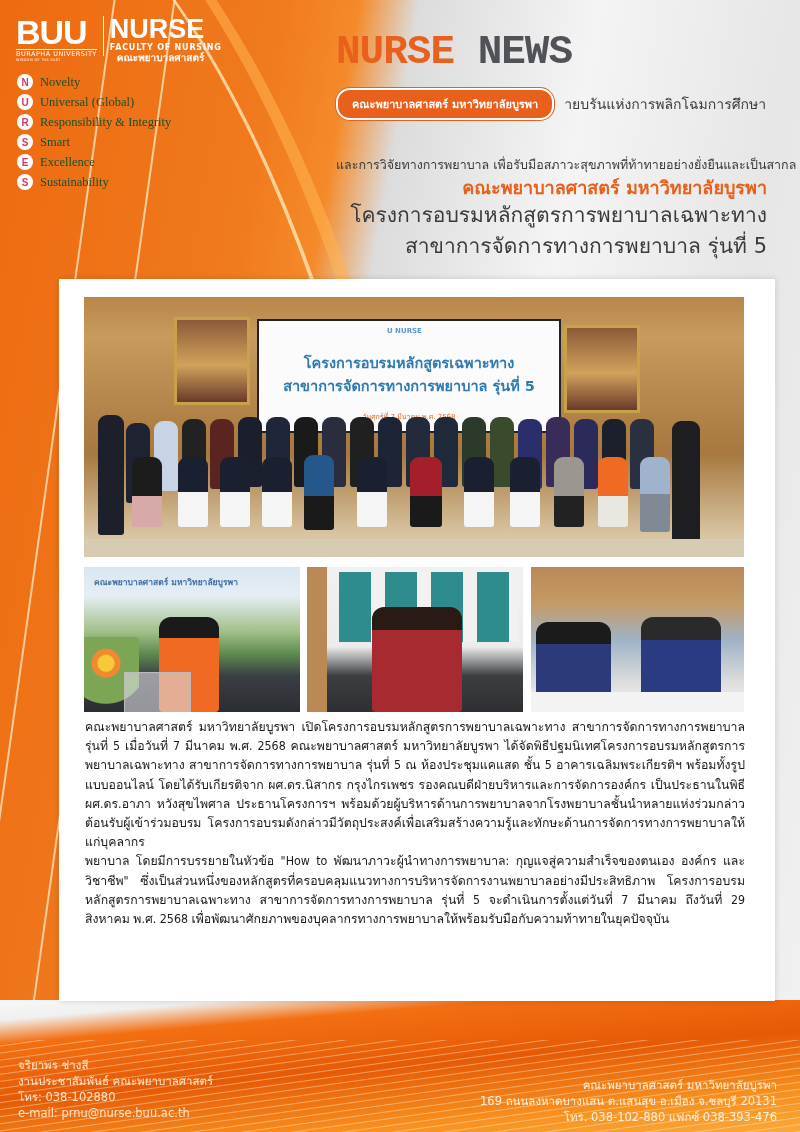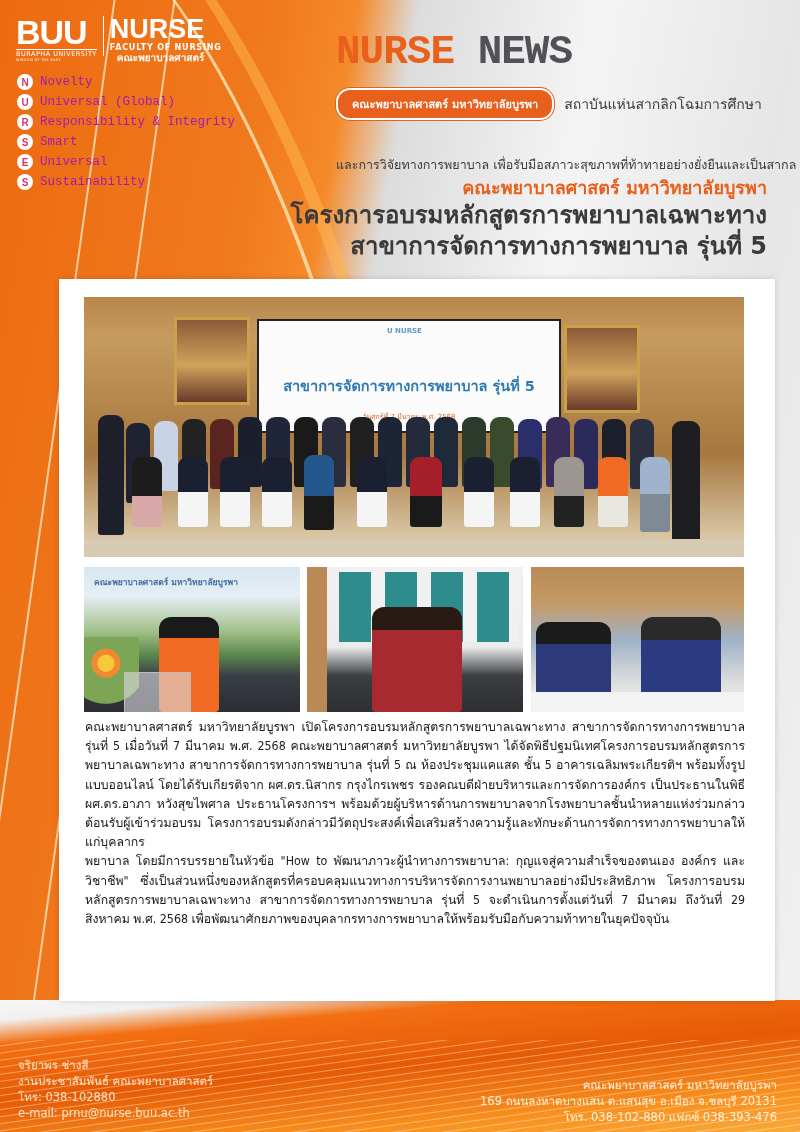--- a/index.html
+++ b/index.html
@@ -27,36 +27,36 @@
   .logo-buu-sub2 { font-size:3.5px; letter-spacing:0.3px; }
   .logo-divider { width:1px; height:40px; background:#fff; margin:0 6px; }
   .logo-nurse { font-family:"Liberation Sans", sans-serif; font-weight:bold; font-size:27px; line-height:26px; }
   .logo-nurse-sub { font-size:8px; font-weight:bold; letter-spacing:0.8px; margin-top:1px; }
   .logo-nurse-th { font-size:10px; font-weight:bold; line-height:11px;margin-left:7px; }
 
   .values { position:absolute; left:17px; top:72px; }
   .value-item { display:flex; align-items:center; height:20px; }
   .value-badge { width:16px; height:16px; border-radius:50%; background:#fff; color:#d4386a;
     font-family:"Liberation Sans", sans-serif; font-weight:bold; font-size:10px; display:flex; align-items:center; justify-content:center; margin-right:7px; }
-  .value-text { color:#a21caf; font-family:Liberation Mono, monospace; font-size:12.5px; }
+  .value-text { color:#14532d; font-family:Liberation Serif, serif; font-size:12.5px; }
 
   
   .masthead { position:absolute; left:336px; top:22px; width:450px; }
   .mast-title { font-family:Liberation Mono, monospace; font-weight:bold; font-size:41px; line-height:60px; letter-spacing:-1px; white-space:nowrap; }
   .mast-nurse { color:#e8601c; }
   .mast-news { color:#505258; }
   .mast-row { display:flex; align-items:center; margin-top:6px; }
   .mast-pill { background:#e8601c; color:#fff; font-size:11px; font-weight:bold; padding:5px 14px; border-radius:14px; border:2px solid #fff; box-shadow:0 0 0 1px #e8601c; white-space:nowrap; }
   .mast-tag { color:#3b3b3b; font-size:14px; margin-left:10px; white-space:nowrap; }
   .mast-tag2 { position:absolute; left:336px; top:118px; color:#3b3b3b; font-size:12.5px; white-space:nowrap;margin-top:37px; }
 
   
   .headline { position:absolute; right:33px; top:176px; text-align:right; }
   .headline-faculty { color:#e8601c; font-weight:bold; font-size:18px; line-height:24px; }
-  .headline-title { color:#3a3a3a; font-weight:bold; font-size:24px; line-height:31px; }
+  .headline-title { color:#3a3a3a; font-weight:normal; font-size:21px; line-height:31px; }
 
   
   .panel { position:absolute; left:59px; top:279px; width:716px; height:722px; background:#fff;
     box-shadow: 0 0 6px rgba(0,0,0,0.15); }
   .photo { position:absolute; overflow:hidden; }
   .photo-main { left:84px; top:297px; width:660px; height:260px;
     background: linear-gradient(180deg, #b8864a 0%, #c79a5d 15%, #a7783f 60%, #d9c6a4 92%, #cbb596 100%); }
   .photo-screen { position:absolute; left:173px; top:22px; width:300px; height:110px; background:#fbfbfb; border:2px solid #222; }
   .screen-logo { position:absolute; left:128px; top:6px; color:#5d9bc7; font-size:7px; font-weight:bold; }
   .screen-l1 { position:absolute; left:0; right:0; top:30px; text-align:center; color:#2f7ab3; font-weight:bold; font-size:14.5px; }
@@ -116,53 +116,54 @@
   <div class="value-item">
       <span class="value-badge">R</span>
       <span class="value-text">Responsibility &amp; Integrity</span>
     </div>
   <div class="value-item">
       <span class="value-badge">S</span>
       <span class="value-text">Smart</span>
     </div>
   <div class="value-item">
       <span class="value-badge">E</span>
-      <span class="value-text">Universal</span>
+      <span class="value-text">Excellence</span>
     </div>
   <div class="value-item">
       <span class="value-badge">S</span>
       <span class="value-text">Sustainability</span>
     </div>
 </div>
 
 <div class="masthead">
   <div class="mast-title">
     <span class="mast-nurse">NURSE</span>
     <span class="mast-news">NEWS</span>
   </div>
   <div class="mast-row">
     <span class="mast-pill">คณะพยาบาลศาสตร์ มหาวิทยาลัยบูรพา</span>
-    <span class="mast-tag">สถาบันแห่นสากลิกโฉมการศึกษา</span>
+    <span class="mast-tag">ายบรันแห่งการพลิกโฉมการศึกษา</span>
   </div>
 </div>
 <div class="mast-tag2">และการวิจัยทางการพยาบาล เพื่อรับมือสภาวะสุขภาพที่ท้าทายอย่างยั่งยืนและเป็นสากล</div>
 
 <div class="headline">
   <div class="headline-faculty">คณะพยาบาลศาสตร์ มหาวิทยาลัยบูรพา</div>
   <div class="headline-title">โครงการอบรมหลักสูตรการพยาบาลเฉพาะทาง</div>
   <div class="headline-title">สาขาการจัดการทางการพยาบาล รุ่นที่ 5</div>
 </div>
 
 <div class="panel"></div>
 
 <div class="photo photo-main">
   <div class="portrait" style="left:90px; top:20px;"></div>
   <div class="portrait" style="left:480px; top:28px;"></div>
   <div class="photo-screen">
     <div class="screen-logo">U NURSE</div>
+    <div class="screen-l1">โครงการอบรมหลักสูตรเฉพาะทาง</div>
     <div class="screen-l2">สาขาการจัดการทางการพยาบาล รุ่นที่ 5</div>
     <div class="screen-date">วันศุกร์ที่ 7 มีนาคม พ.ศ. 2568</div>
   </div>
   <div class="crowd">
 
     <div class="person" style="left:6px; top:8px; width:26px; height:120px; background:#1d1f2a;"></div>
     <div class="person" style="left:34px; top:16px; width:24px; height:80px; background:#1f2230;"></div>
     <div class="person" style="left:62px; top:14px; width:24px; height:70px; background:#c9d3e6;"></div>
     <div class="person" style="left:90px; top:12px; width:24px; height:70px; background:#222;"></div>
     <div class="person" style="left:118px; top:12px; width:24px; height:70px; background:#5a2420;"></div>

